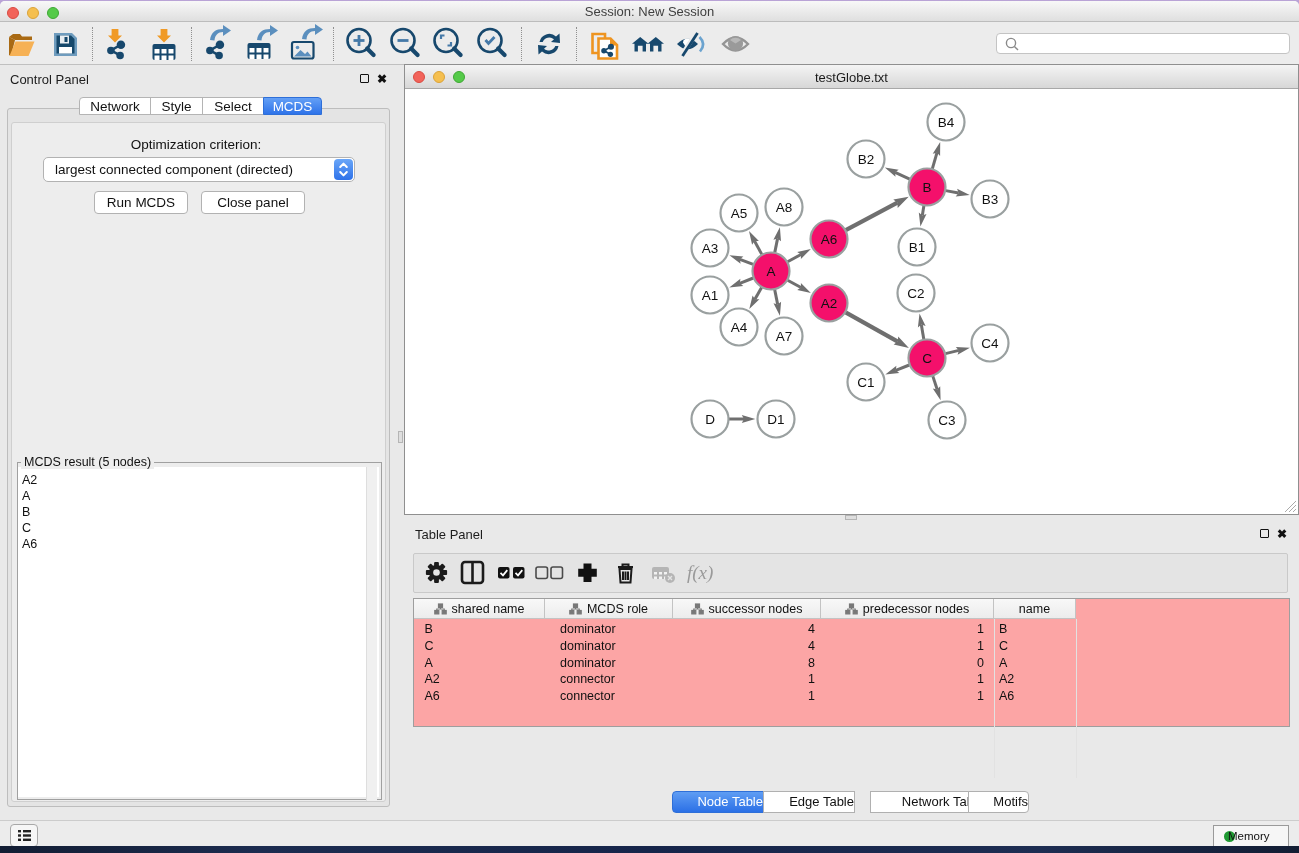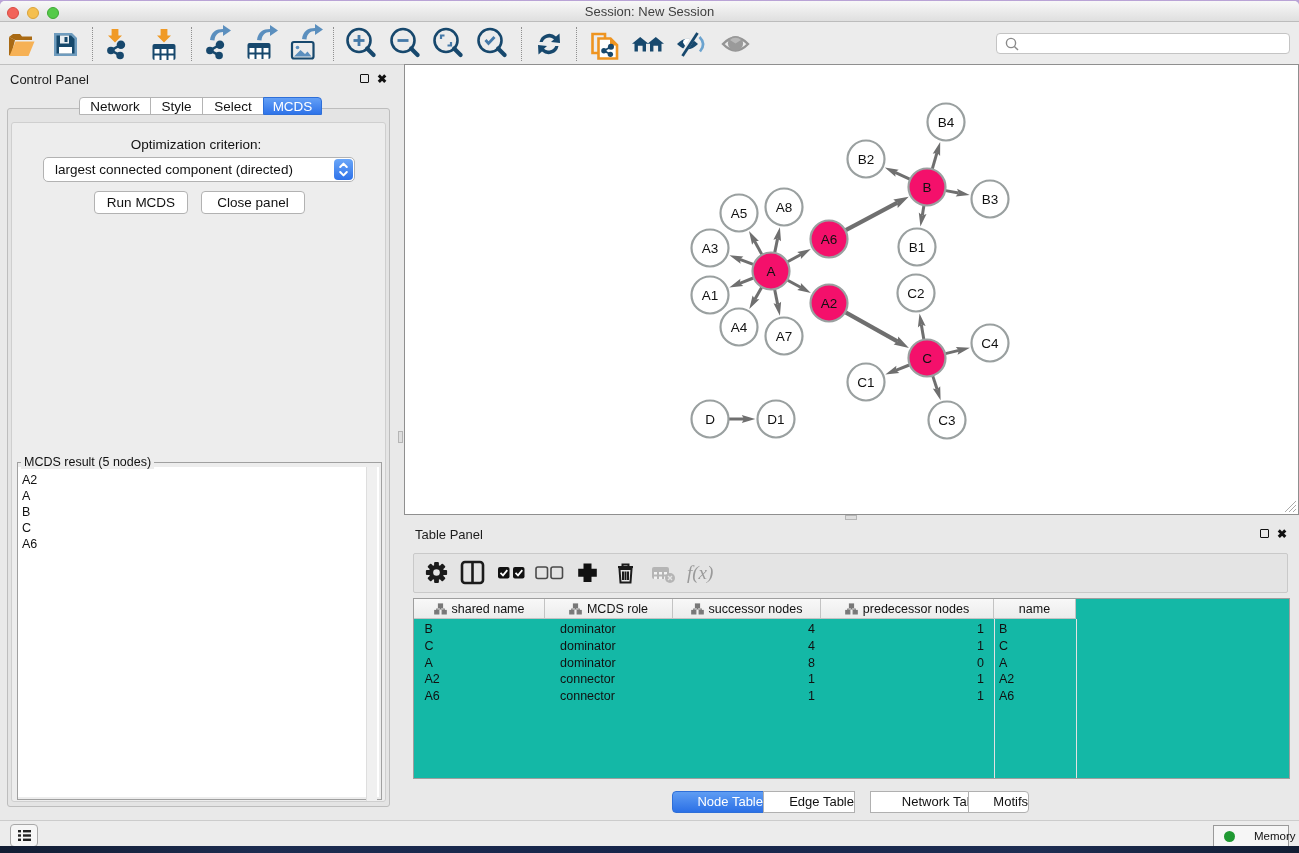--- a/index.html
+++ b/index.html
@@ -52,21 +52,21 @@
   #netwin { position:absolute; left:404px; top:63px; width:895px; height:451px; background:#fff;
     border:1px solid #8f8f8f; }
   #net-titlebar { position:absolute; left:0; top:0; width:100%; height:24px;
     background:linear-gradient(#f4f4f4,#d7d7d7); border-bottom:1px solid #a8a8a8; }
   #net-title { position:absolute; top:5px; width:100%; text-align:center; font-size:13px; color:#1a1a1a; }
   
   #tpanel { position:absolute; left:392px; top:519px; width:907px; height:300px; background:#e9e9e9; }
   #tpanel-title { position:absolute; left:23px; top:7px; font-size:13px; color:#1d1d1d; }
   #ttoolbar { position:absolute; left:21px; top:33px; width:875px; height:40px; background:#e4e4e4;
     border:1px solid #c9c9c9; border-radius:2px; }
-  #ttable { position:absolute; left:21px; top:78px; width:877px; height:181px; background:#14b8a6;
+  #ttable { position:absolute; left:21px; top:78px; width:877px; height:129px; background:#fca5a5;
     border:1px solid #9e9e9e; }
   #thead { position:absolute; left:0; top:0; width:662px; height:20px;
     background:linear-gradient(#f8f8f8,#ececec); border-bottom:1px solid #c3c3c3; }
   .th { position:absolute; top:0; height:20px; display:flex; align-items:center; justify-content:center;
     font-size:12.5px; color:#111; border-right:1px solid #c3c3c3; }
   .col-line { position:absolute; top:20px; width:0; height:159px; border-left:1px solid #e2e2e2; }
   .trow { position:absolute; font-size:12.5px; color:#111; height:17px; line-height:17px; }
   .bot-tab { position:absolute; top:271px; height:22px; background:#fff; border:1px solid #b0b0b0;
     font-size:13px; color:#111; text-align:right; line-height:20px; }
   
@@ -211,20 +211,26 @@
     <div id="mcds-list">A2<br>A<br>B<br>C<br>A6
       <div id="mcds-scroll"></div>
     </div>
   </div>
 
   <div id="desktop"></div>
   <div style="position:absolute;left:398px;top:430px;width:5px;height:12px;background:#dedede;border:1px solid #b5b5b5;"></div>
   <div style="position:absolute;left:845px;top:514px;width:12px;height:5px;background:#dedede;border:1px solid #b5b5b5;"></div>
 
   <div id="netwin">
+    <div id="net-titlebar">
+      <div class="tl" style="left:8px;top:6px;background:#f2635a;border:0.5px solid #d94b42;"></div>
+      <div class="tl" style="left:28px;top:6px;background:#f5bf4f;border:0.5px solid #dba339;"></div>
+      <div class="tl" style="left:48px;top:6px;background:#55ca49;border:0.5px solid #3fa834;"></div>
+      <div id="net-title">testGlobe.txt</div>
+    </div>
     <div id="graph">
         <svg width="893" height="425" style="position:absolute;left:0;top:25px;">
 <line x1="348.3" y1="188.0" x2="334.8" y2="193.3" stroke="#6f6f6f" stroke-width="3.0"></line>
 <path d="M324.3 197.4 L335.4 188.8 L334.8 193.3 L338.3 196.1 Z" fill="#6f6f6f"></path>
 <line x1="382.6" y1="190.2" x2="396.0" y2="197.5" stroke="#6f6f6f" stroke-width="3.0"></line>
 <path d="M405.9 203.0 L392.2 199.9 L396.0 197.5 L395.9 193.1 Z" fill="#6f6f6f"></path>
 <line x1="348.2" y1="174.3" x2="334.9" y2="169.3" stroke="#6f6f6f" stroke-width="3.0"></line>
 <path d="M324.4 165.3 L338.4 166.4 L334.9 169.3 L335.6 173.7 Z" fill="#6f6f6f"></path>
 <line x1="356.6" y1="197.5" x2="349.9" y2="209.2" stroke="#6f6f6f" stroke-width="3.0"></line>
 <path d="M344.3 219.0 L347.6 205.4 L349.9 209.2 L354.4 209.2 Z" fill="#6f6f6f"></path>
@@ -444,17 +450,17 @@
             <rect x="12" y="9.3" width="8" height="2.4"></rect>
           <rect x="7" y="13.6" width="3" height="2.4"></rect>
             <rect x="12" y="13.6" width="8" height="2.4"></rect>
         </g>
       </svg>
     </div>
     <div id="memorybtn">
       <svg width="12" height="12" style="position:absolute;left:10px;top:5px;">
         <circle cx="5.5" cy="5.5" r="5.5" fill="#1f9932"></circle>
       </svg>
-      <span style="position:absolute;left:40px;top:4px;">Memory</span>
+      <span style="position:absolute;left:14px;top:4px;">Memory</span>
     </div>
   </div>
 </div>
 <div id="bottomstrip"></div>
 
 </body></html>

